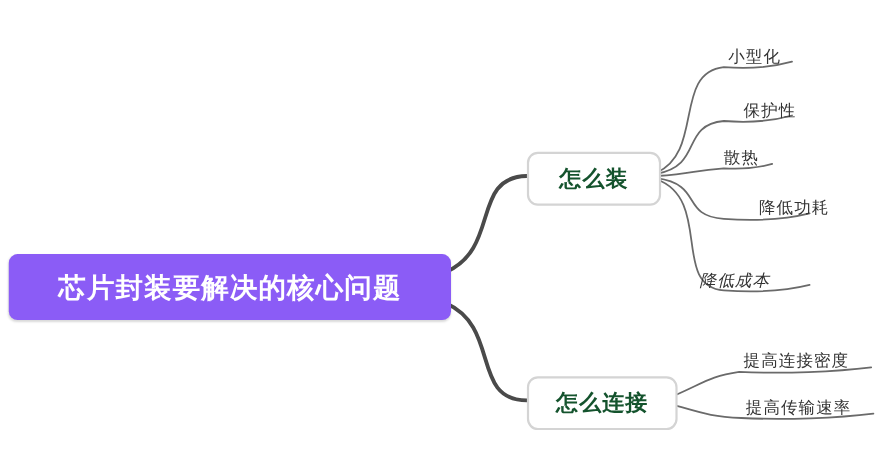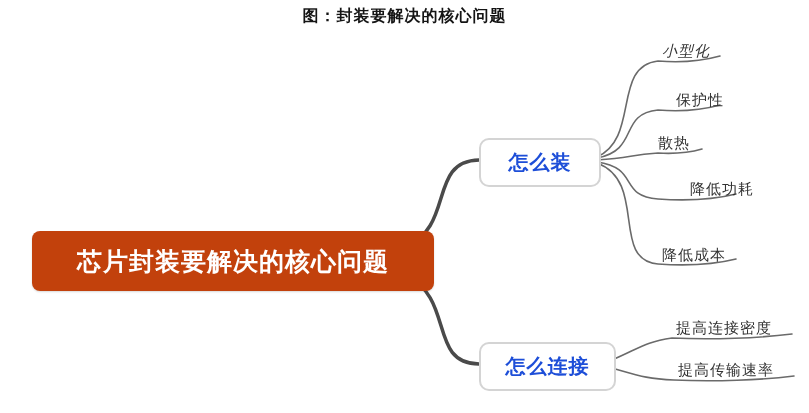--- a/index.html
+++ b/index.html
@@ -23,60 +23,59 @@
     border-radius:8px;
     display:flex;align-items:center;justify-content:center;
     color:#ffffff;font-size:25px;font-weight:bold;
     letter-spacing:1px;
     box-shadow:0 1px 2px rgba(0,0,0,0.15);
   }
   .branch{
     position:absolute;
     border:2px solid #d4d4d4;border-radius:10px;background:#fff;
     display:flex;align-items:center;justify-content:center;
-    color:#1d4ed8;font-size:20px;font-weight:600;
+    color:#14532d;font-size:20px;font-weight:600;
     letter-spacing:1px;
   }
   .branch-pack{left:479px;top:138px;width:118px;height:45px;}
   .branch-connect{left:479px;top:342px;width:133px;height:45px;text-align:right;}
   .leaf{
     position:absolute;font-size:15px;color:#333333;
     white-space:nowrap;letter-spacing:1px;
   }
-  .leaf-0{left:662px;top:42px;font-style:italic;}
+  .leaf-0{left:662px;top:42px;}
   .leaf-1{left:676px;top:91px;}
   .leaf-2{left:658px;top:134px;}
   .leaf-3{left:690px;top:180px;}
-  .leaf-4{left:662px;top:246px;}
+  .leaf-4{left:636px;top:246px;font-style:italic;}
   .leaf-5{left:676px;top:319px;}
   .leaf-6{left:678px;top:361px;}
 </style>
 </head>
 <body>
 
 <div class="canvas">
 
-  <div class="title">图：封装要解决的核心问题</div>
 
   <svg class="edges" width="809" height="413" viewBox="0 0 809 413">
 
     <path d="M 406 247 C 455 225 428 161 479 160" fill="none" stroke="#4a4a4a" stroke-width="3.5" stroke-linecap="round"></path>
     <path d="M 406 276 C 455 298 428 364 479 364" fill="none" stroke="#4a4a4a" stroke-width="3.5" stroke-linecap="round"></path>
 
     <path d="M 597 157 C 640 138 612 66 658 61 C 682 63 702 61 720 56" fill="none" stroke="#6a6a6a" stroke-width="1.6" stroke-linecap="round"></path>
     <path d="M 597 158 C 640 150 618 114 658 110 C 682 112 702 110 720 105" fill="none" stroke="#6a6a6a" stroke-width="1.6" stroke-linecap="round"></path>
     <path d="M 597 160 C 632 158 628 155 658 153 C 674 154 688 153 702 149" fill="none" stroke="#6a6a6a" stroke-width="1.6" stroke-linecap="round"></path>
     <path d="M 597 162 C 640 168 618 196 658 199 C 688 201 716 199 736 194" fill="none" stroke="#6a6a6a" stroke-width="1.6" stroke-linecap="round"></path>
     <path d="M 597 163 C 648 182 610 260 658 264 C 688 266 716 264 736 259" fill="none" stroke="#6a6a6a" stroke-width="1.6" stroke-linecap="round"></path>
 
     <path d="M 612 360 C 640 348 645 342 672 338 C 712 340 760 338 792 334" fill="none" stroke="#6a6a6a" stroke-width="1.6" stroke-linecap="round"></path>
     <path d="M 612 368 C 640 376 648 379 674 380 C 714 382 762 380 794 376" fill="none" stroke="#6a6a6a" stroke-width="1.6" stroke-linecap="round"></path>
   </svg>
 
-  <div class="root" style="background: #c2410c; margin-left: 24px;">芯片封装要解决的核心问题</div>
+  <div class="root" style="background: #8b5cf6;">芯片封装要解决的核心问题</div>
 
   <div class="branch branch-pack">怎么装</div>
 
   <div class="branch branch-connect">怎么连接</div>
 
   <div class="leaf leaf-0">小型化</div>
   <div class="leaf leaf-1">保护性</div>
   <div class="leaf leaf-2">散热</div>
   <div class="leaf leaf-3">降低功耗</div>
   <div class="leaf leaf-4">降低成本</div>

